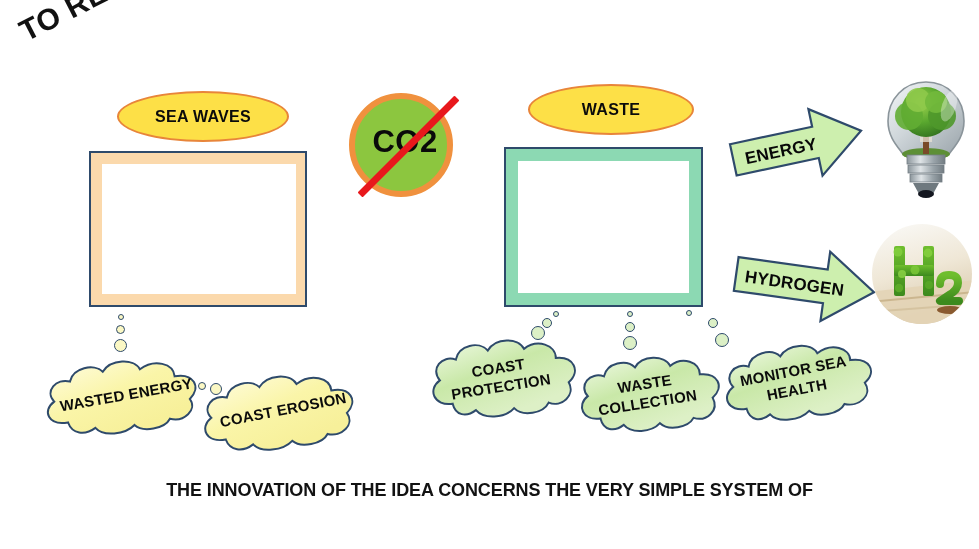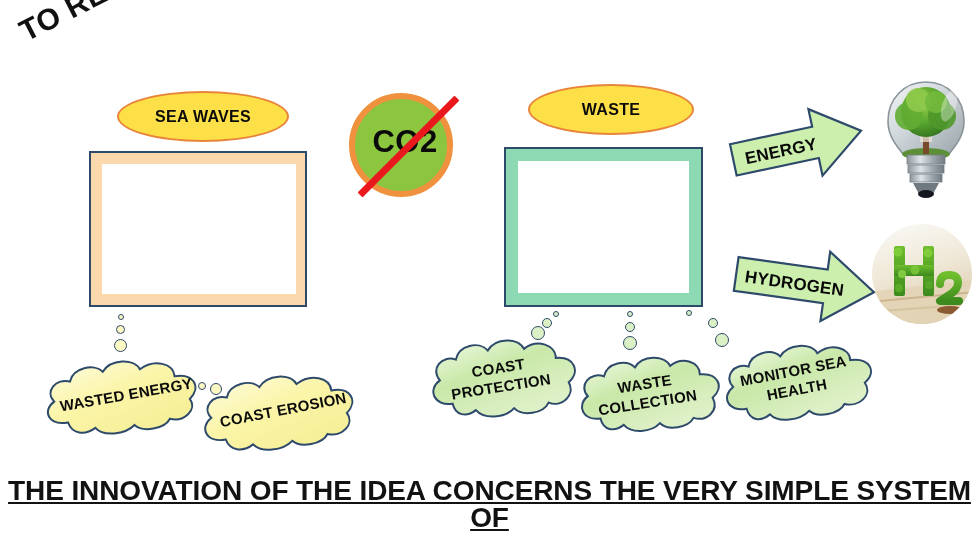--- a/index.html
+++ b/index.html
@@ -33,26 +33,25 @@
     font-size: 33px;
     font-weight: bold;
     color: #0d0d0d;
     letter-spacing: 0.6px;
     white-space: nowrap;
   }
   #caption {
     left: 0; top: 477px;
     width: 979px;
     text-align: center;
-    font-size: 28px;
+    font-size: 18px;
     font-weight: bold;
     color: #121212;
     line-height: 27px;
     letter-spacing: -0.1px;
-    text-decoration: underline;
   }
 
   
   .oval {
     border: 2px solid #E8853A;
     border-radius: 50%;
     background: #fde047;
     display: flex;
     align-items: center;
     justify-content: center;

